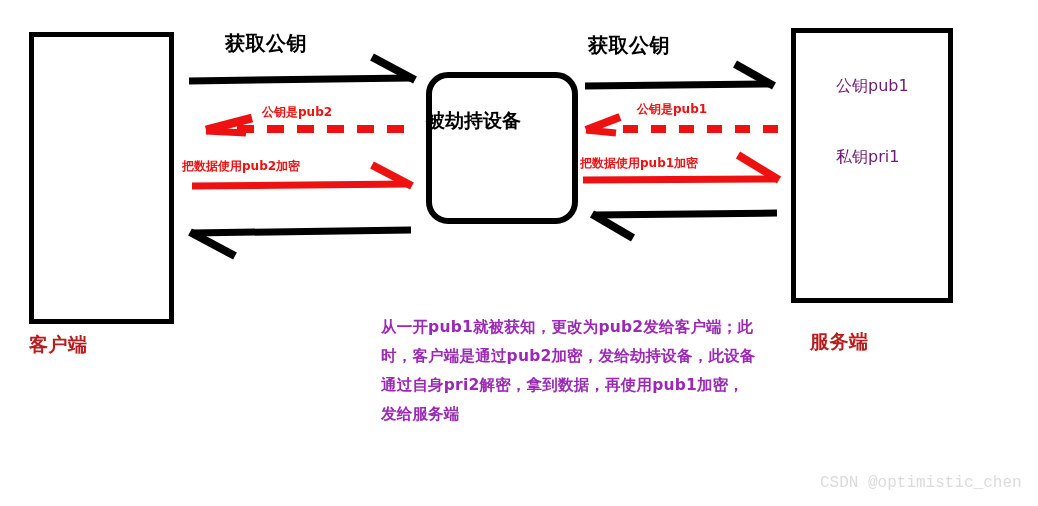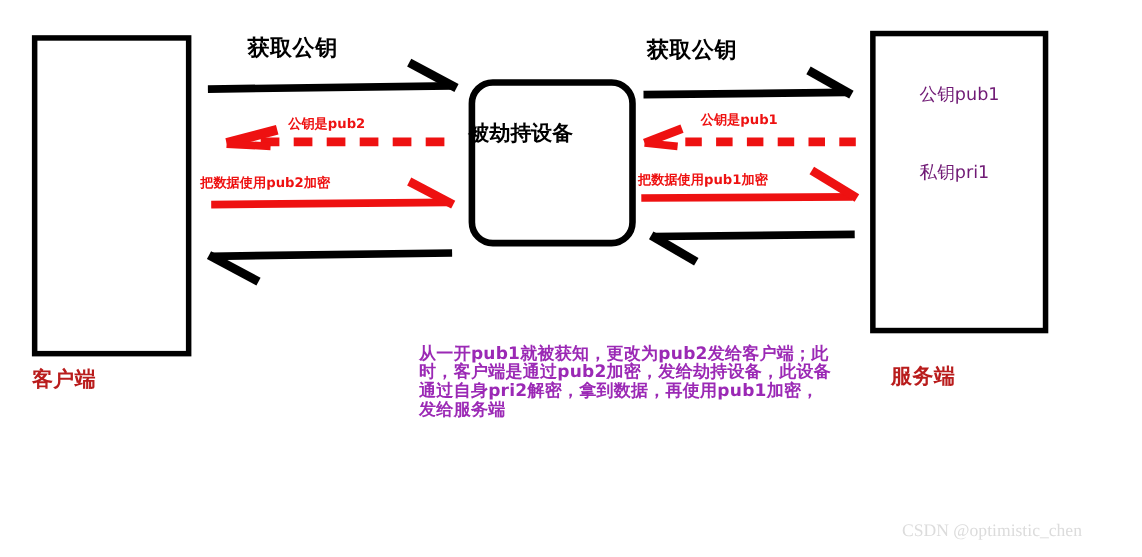--- a/index.html
+++ b/index.html
@@ -86,32 +86,32 @@
     white-space: nowrap;
     left: 442px; top: 250px;
   }
   #note {
     position: absolute;
     left: 381px;
     top: 313px;
     width: 376px;
     font-weight: bold;
     font-size: 15.5px;
-    line-height: 17px;
+    line-height: 29px;
     color: #9b29b5;
     letter-spacing: 0.2px;
   }
   #watermark {
     position: absolute;
     left: 820px;
     top: 474px;
     font-size: 16px;
     color: #dcdcdc;
     white-space: nowrap;
-    font-family: Liberation Serif, serif;
+    font-family: Liberation Mono, monospace;
   }
   svg.arrows {
     position: absolute;
     left: 0; top: 0;
     width: 1038px; height: 506px;
     pointer-events: none;
   }
 </style>
 </head>
 <body>

